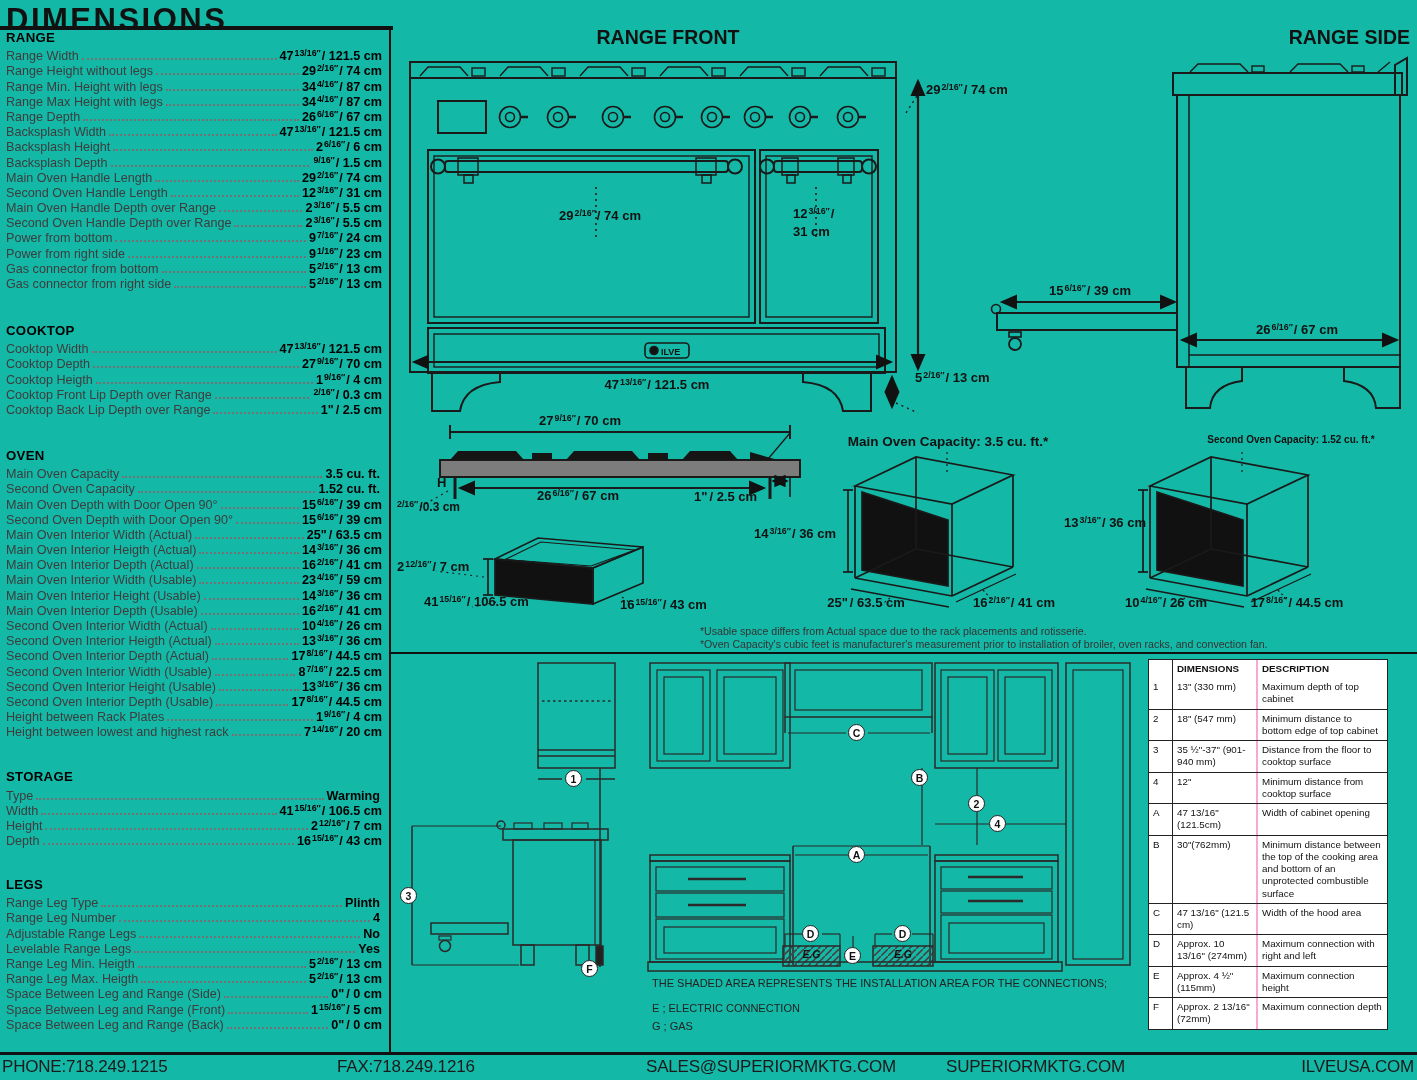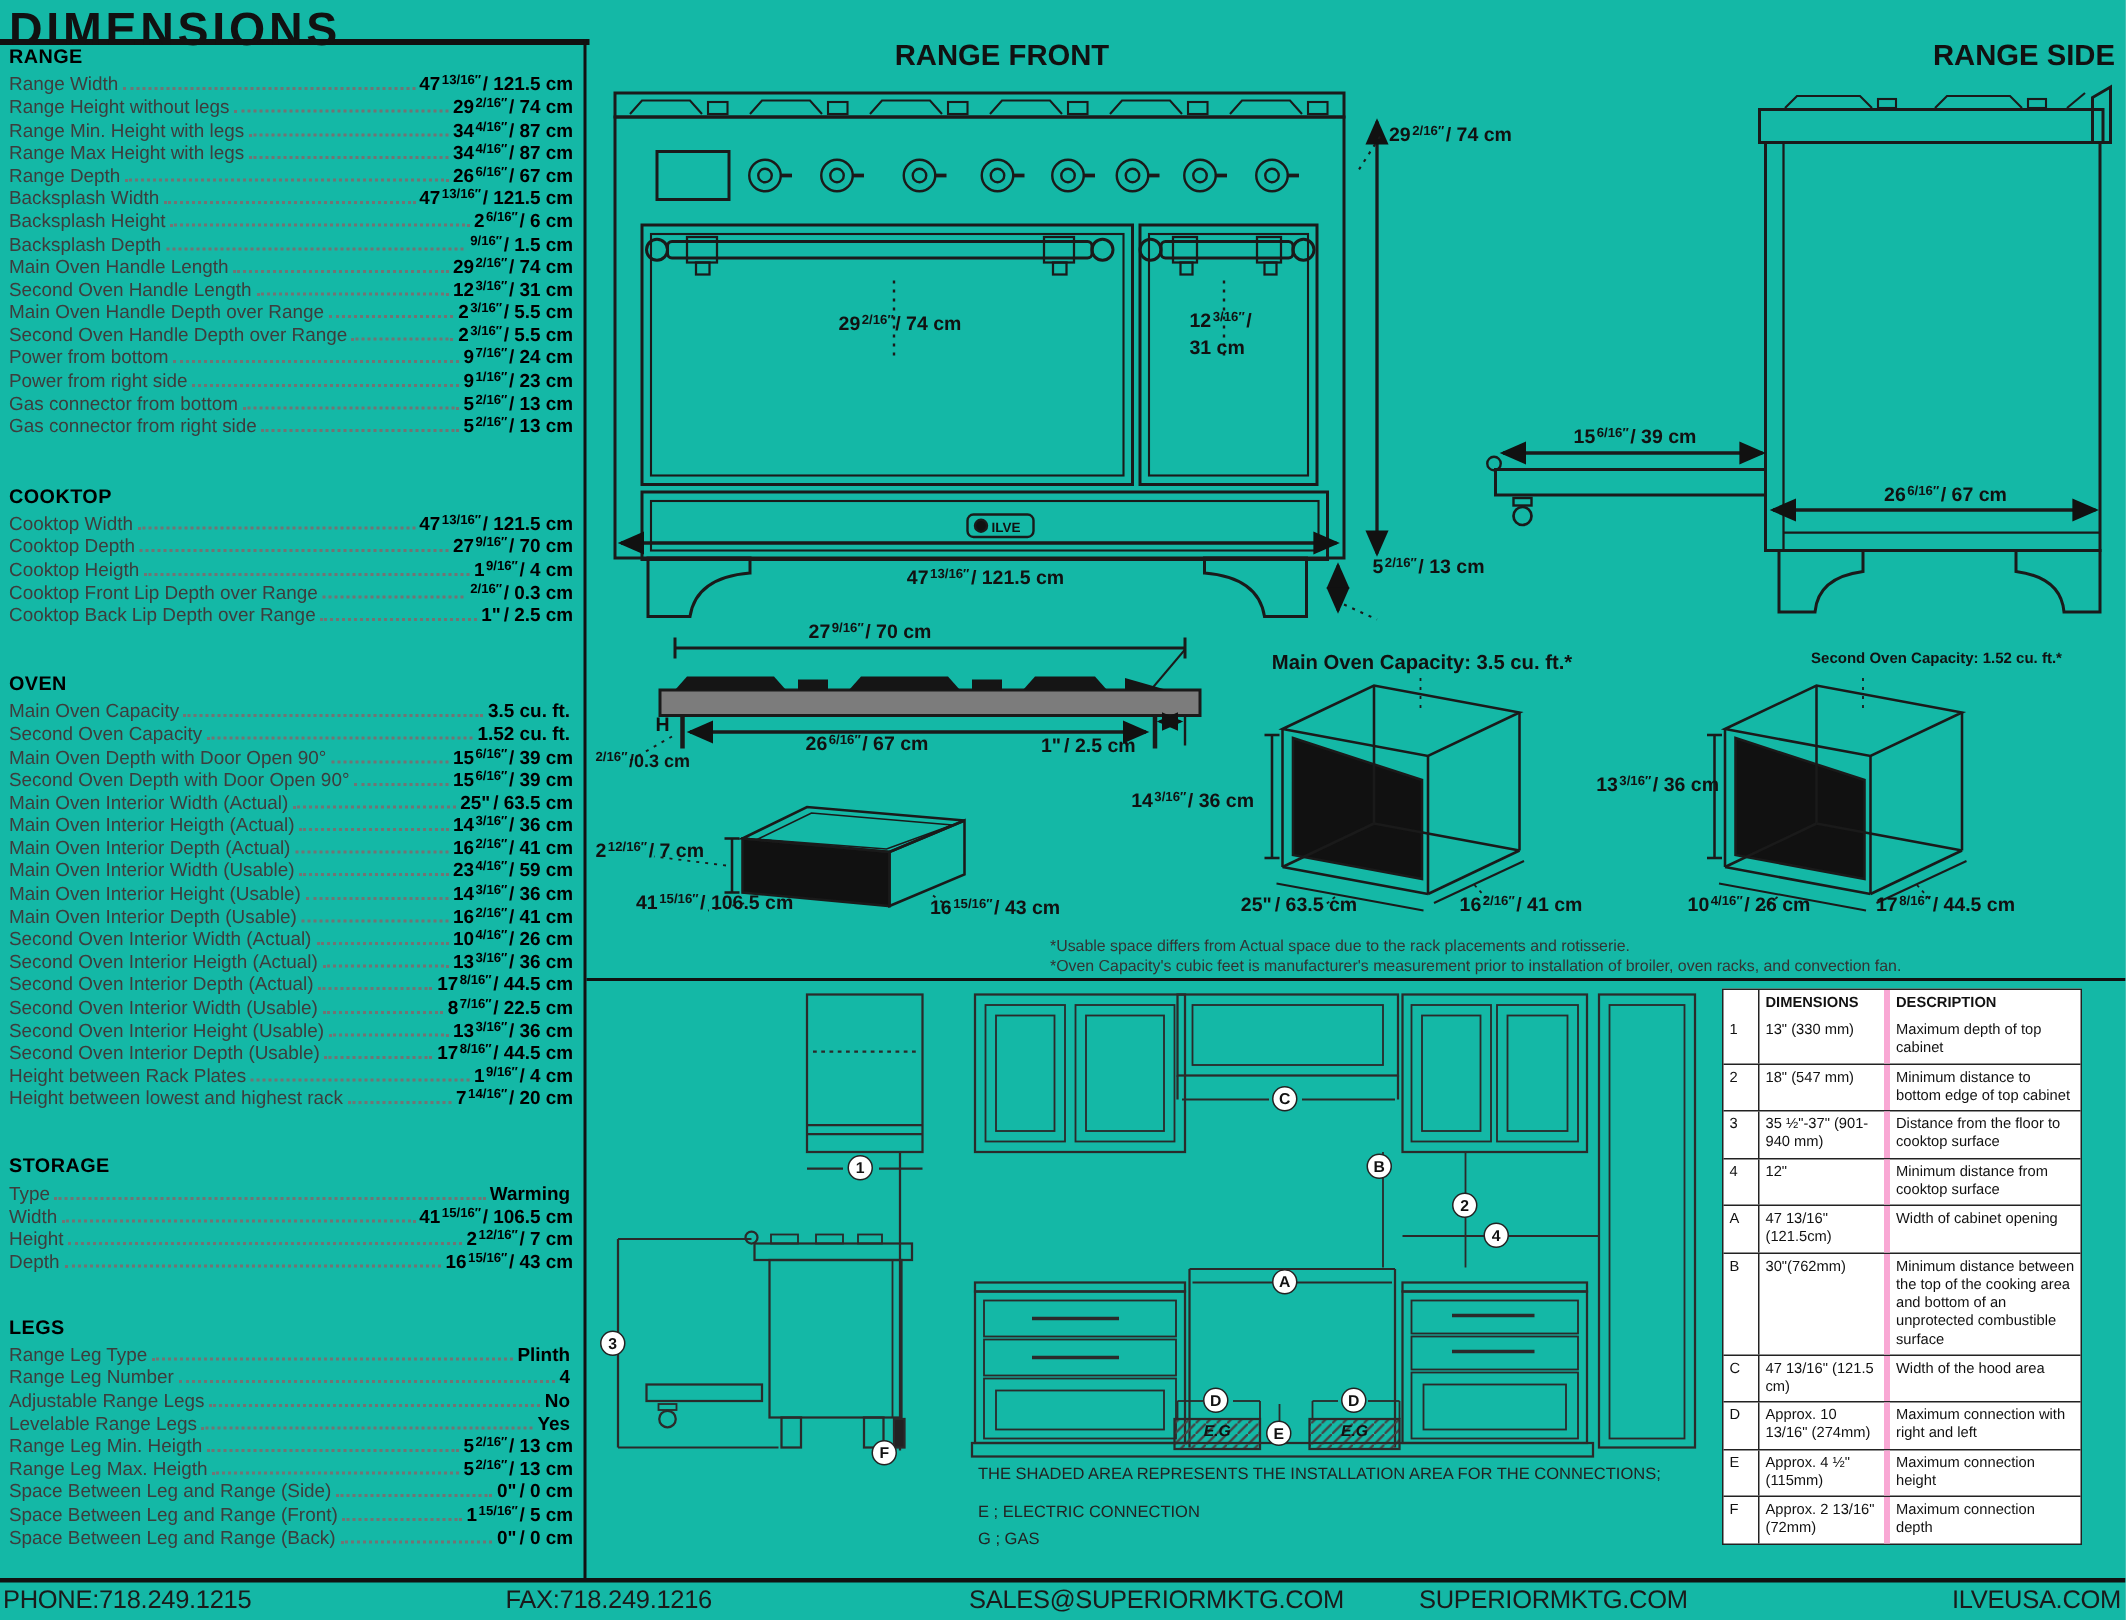--- a/index.html
+++ b/index.html
@@ -16,21 +16,21 @@
   .dim.rgt{text-align:right}
   .dtitle{position:absolute;font-weight:bold;z-index:2}
   .circ{position:absolute;width:17px;height:17px;border:1.6px solid #222;border-radius:50%;background:#fff;font-size:10.5px;font-weight:bold;display:flex;align-items:center;justify-content:center;z-index:4;box-sizing:border-box}
   svg{position:absolute;overflow:visible}
   .tbl{position:absolute;left:1148px;top:659px;width:240px;border:1.6px solid #222;font-size:9.8px;box-sizing:border-box;background:#fff}
   .trow{display:flex;border-top:1px solid #222}
   .trow:first-child{border-top:none}
   .tc{padding:3px 4px;line-height:1.25;box-sizing:border-box}
   .tc.k{width:23px;flex:none}
   .tc.d{width:84px;flex:none;border-left:1px solid #222}
-  .tc.x{flex:1;border-left:4px solid #f9a8d4}
+  .tc.x{flex:1;border-left:2px solid #f9a8d4}
   .thead .tc{font-weight:bold}
   .note{position:absolute;font-size:11px;color:#222;z-index:2}
   .eg{position:absolute;font-weight:bold;font-style:italic;font-size:10.5px;text-align:center;z-index:5}
   .foot{position:absolute;top:1057px;font-size:17px;letter-spacing:-.2px;color:#1a1a1a;white-space:nowrap}
   .fnote{position:absolute;font-size:10.6px;color:#333;width:712px;left:700px}
 </style>
 </head>
 <body>
 
 <div class="page">

